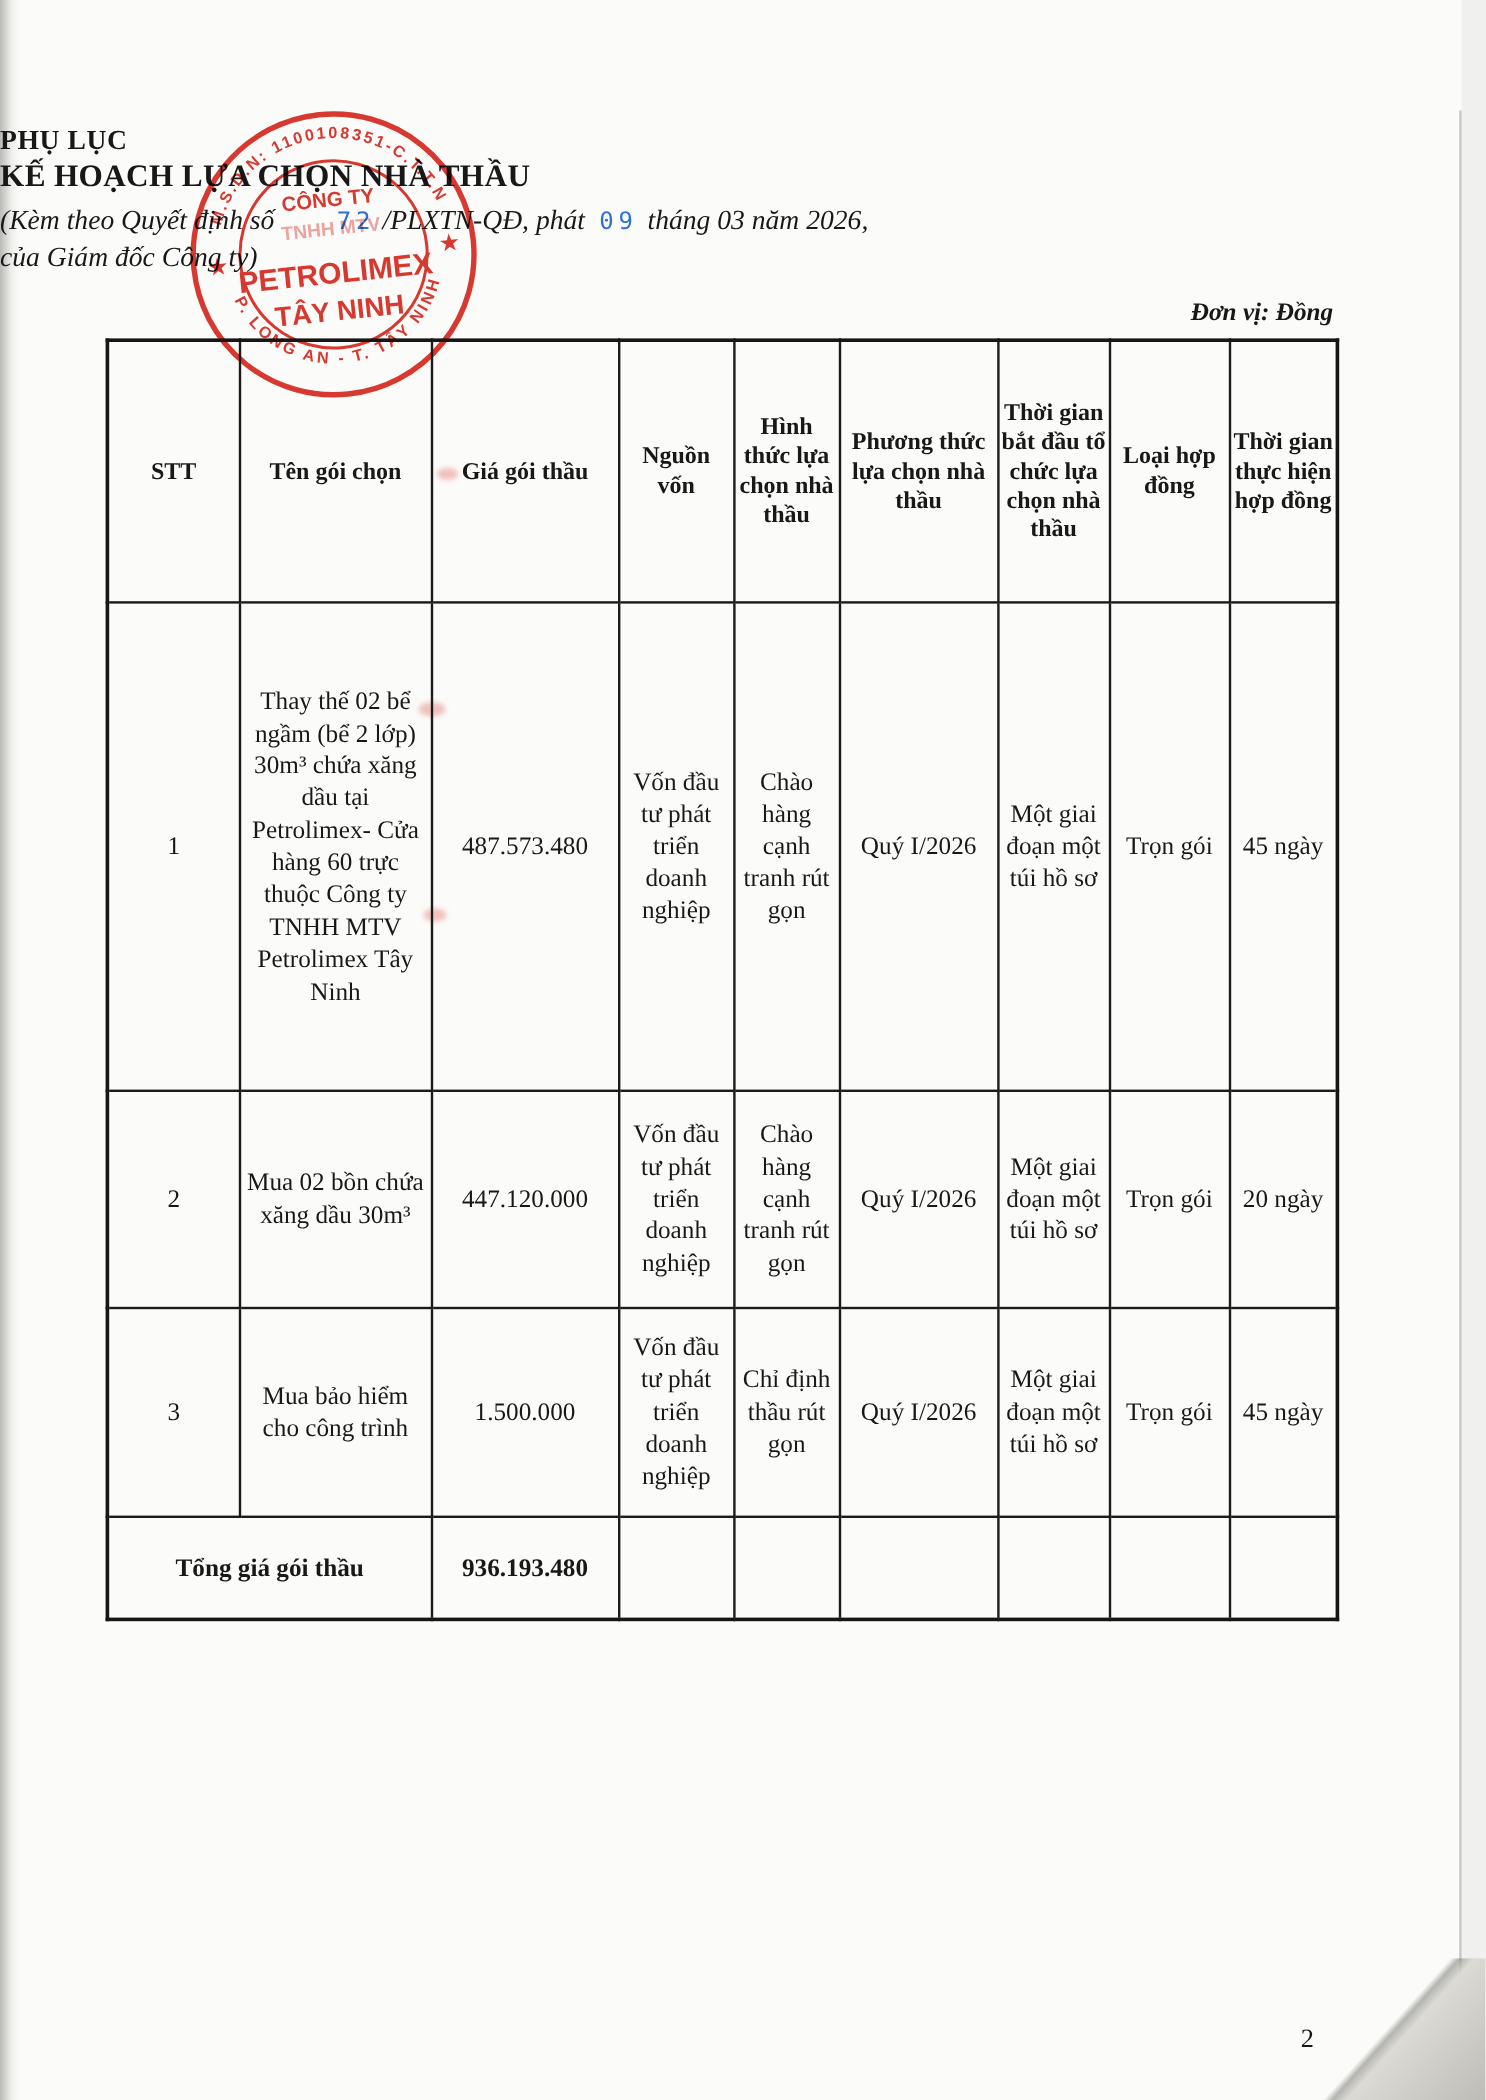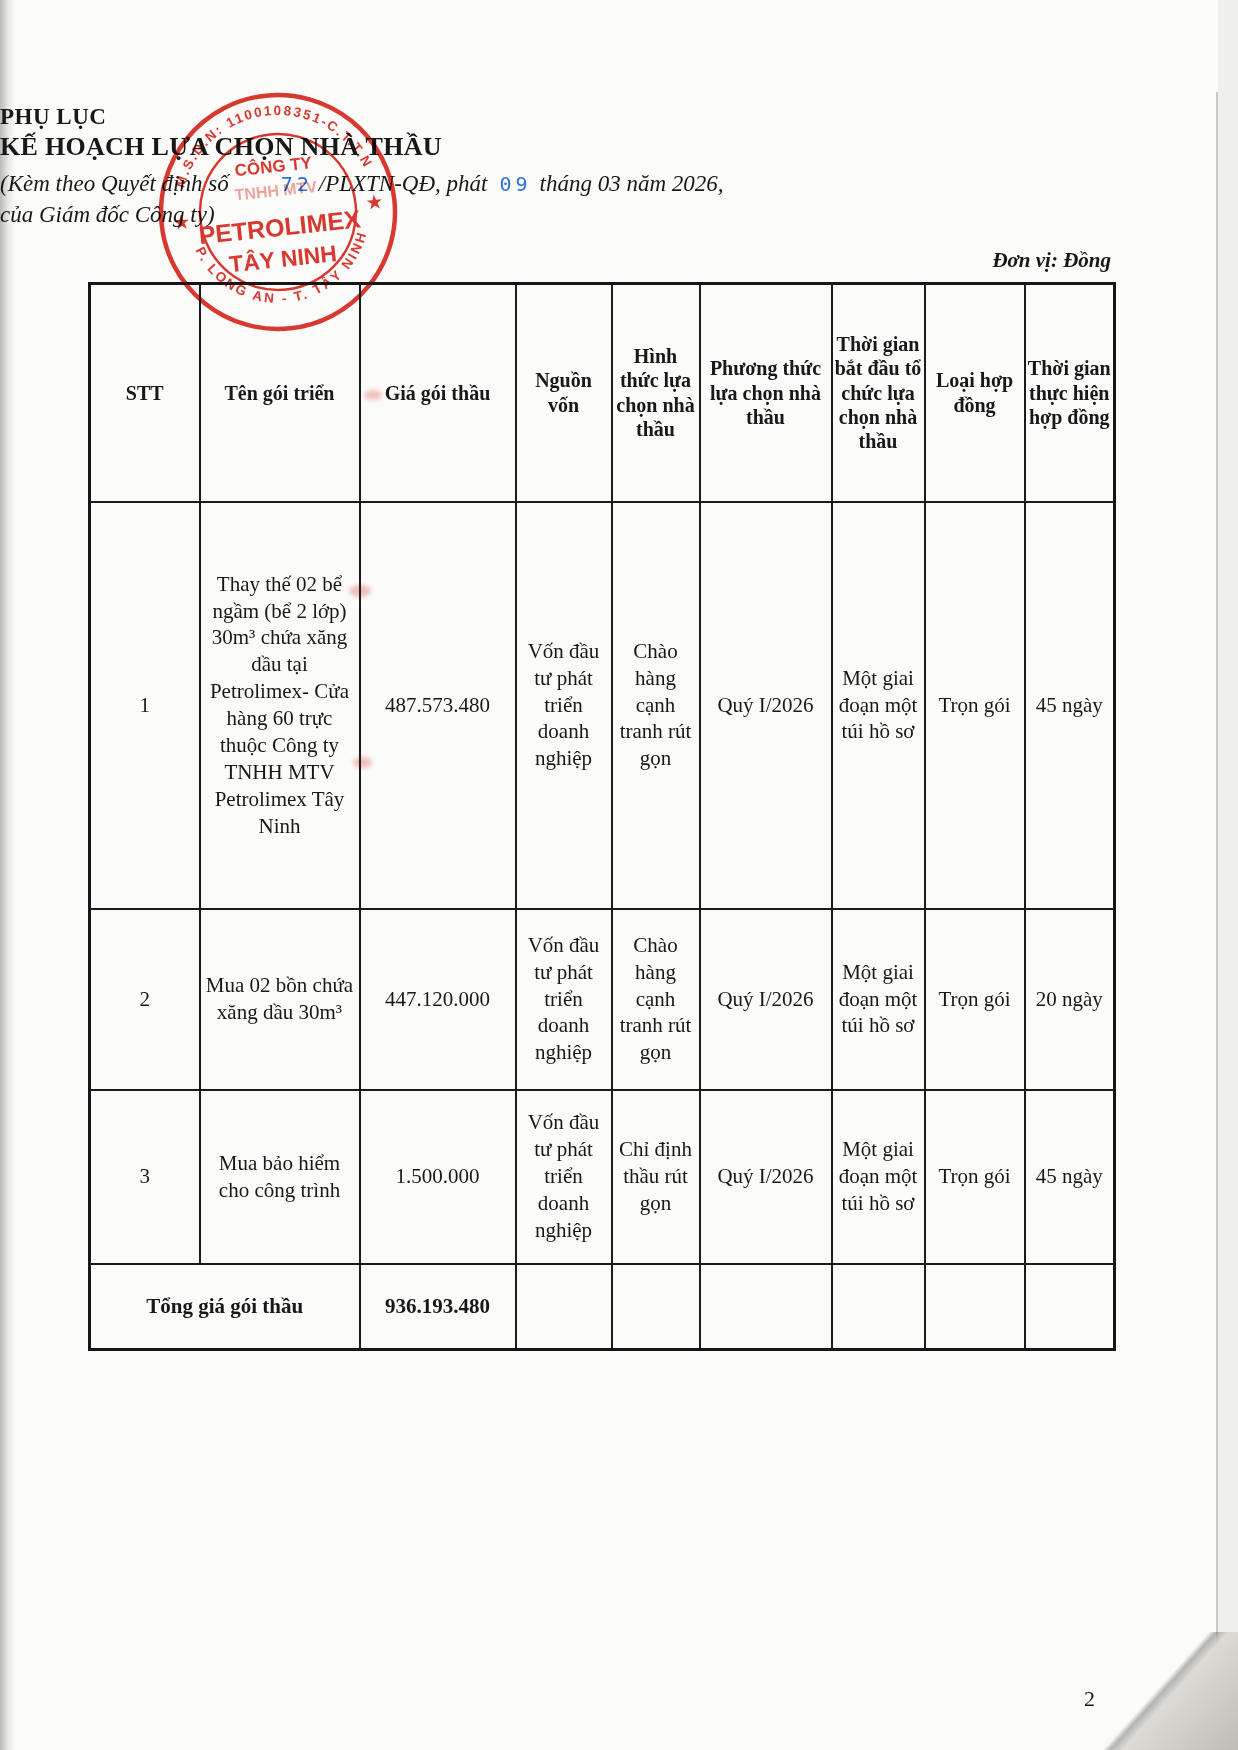--- a/index.html
+++ b/index.html
@@ -128,21 +128,21 @@
       <col style="width:96px">
         <col style="width:88px">
         <col style="width:132px">
       <col style="width:93px">
         <col style="width:100px">
         <col style="width:90px">
     </colgroup>
     <tbody>
       <tr class="hdr">
         <th>STT</th>
-        <th>Tên gói triển</th>
+        <th>Tên gói chọn</th>
         <th>Giá gói thầu</th>
         <th>Nguồn vốn</th>
         <th>Hình thức lựa chọn nhà thầu</th>
         <th>Phương thức lựa chọn nhà thầu</th>
         <th>Thời gian bắt đầu tổ chức lựa chọn nhà thầu</th>
         <th>Loại hợp đồng</th>
         <th>Thời gian thực hiện hợp đồng</th>
       </tr>
       <tr class="row-1">
         <td>1</td>

